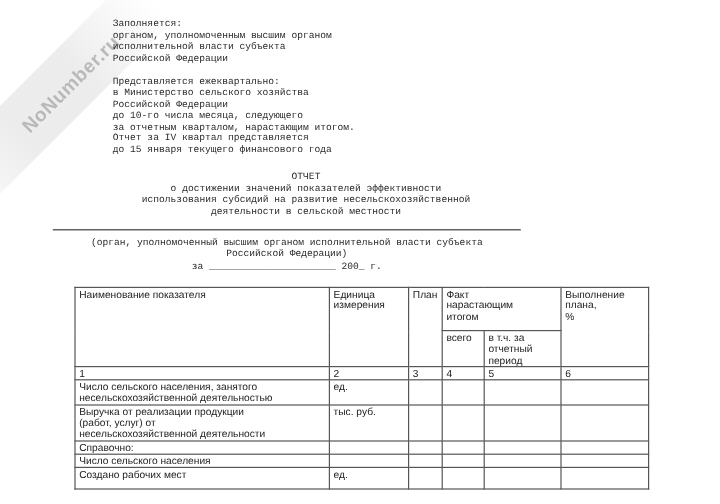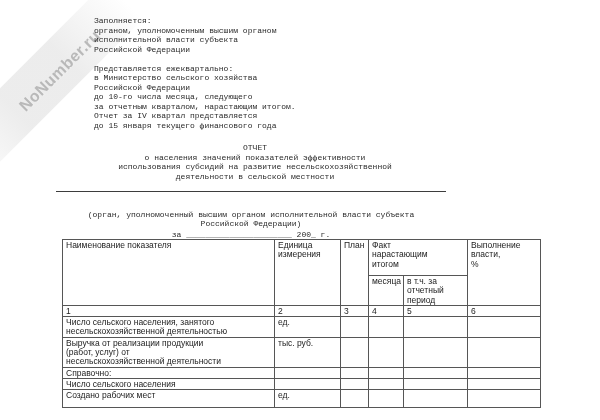--- a/index.html
+++ b/index.html
@@ -33,23 +33,23 @@
   }
 
   
   .title-block{
     position:absolute;left:5px;top:143px;width:500px;z-index:1;
     font-size:8px;line-height:9.6px;text-align:center;
   }
 
   
   .sig-block{
-    position:absolute;left:56px;top:191px;width:390px;z-index:1;
+    position:absolute;left:44px;top:191px;width:390px;z-index:1;
     border-top:1px solid #3d3d3d;
-    font-size:8px;line-height:9.4px;text-align:center;padding-top:18px;
+    font-size:8px;line-height:9.4px;text-align:center;padding-top:6px;
   }
   .sig-caption{margin:0 0 1px 0;}
   .sig-period{margin:0;}
   .sig-period-caption{margin:0;}
 
   
   .tbl{
     position:absolute;left:62px;top:239px;z-index:1;
     width:478px;border-collapse:collapse;table-layout:fixed;
     font-family:"Liberation Sans","DejaVu Sans",sans-serif;
@@ -81,21 +81,21 @@
 
 Представляется ежеквартально:
 в Министерство сельского хозяйства
 Российской Федерации
 до 10-го числа месяца, следующего
 за отчетным кварталом, нарастающим итогом.
 Отчет за IV квартал представляется
 до 15 января текущего финансового года</div>
 
 <div class="title-block pre">ОТЧЕТ
-о населения значений показателей эффективности
+о достижении значений показателей эффективности
 использования субсидий на развитие несельскохозяйственной
 деятельности в сельской местности</div>
 
 <div class="sig-block">
   <div class="sig-caption pre">(орган, уполномоченный высшим органом исполнительной власти субъекта
 Российской Федерации)</div>
   <div class="sig-period">за ______________________ 200_ г.</div>
 </div>
 
 <table class="tbl">
@@ -110,25 +110,25 @@
   <tbody>
       <tr class="h1">
     <td rowspan="2" class="pre">Наименование показателя</td>
     <td rowspan="2" class="pre">Единица
 измерения</td>
     <td rowspan="2" class="pre">План</td>
     <td colspan="2" class="pre">Факт
 нарастающим
 итогом</td>
     <td rowspan="2" class="pre">Выполнение
-власти,
+плана,
 %</td>
   </tr>
   <tr class="h2">
-    <td class="pre">месяца</td>
+    <td class="pre">всего</td>
     <td class="pre">в т.ч. за
 отчетный
 период</td>
   </tr>
   <tr class="nums">
     <td>1</td>
     <td>2</td>
     <td>3</td>
     <td>4</td>
     <td>5</td>

